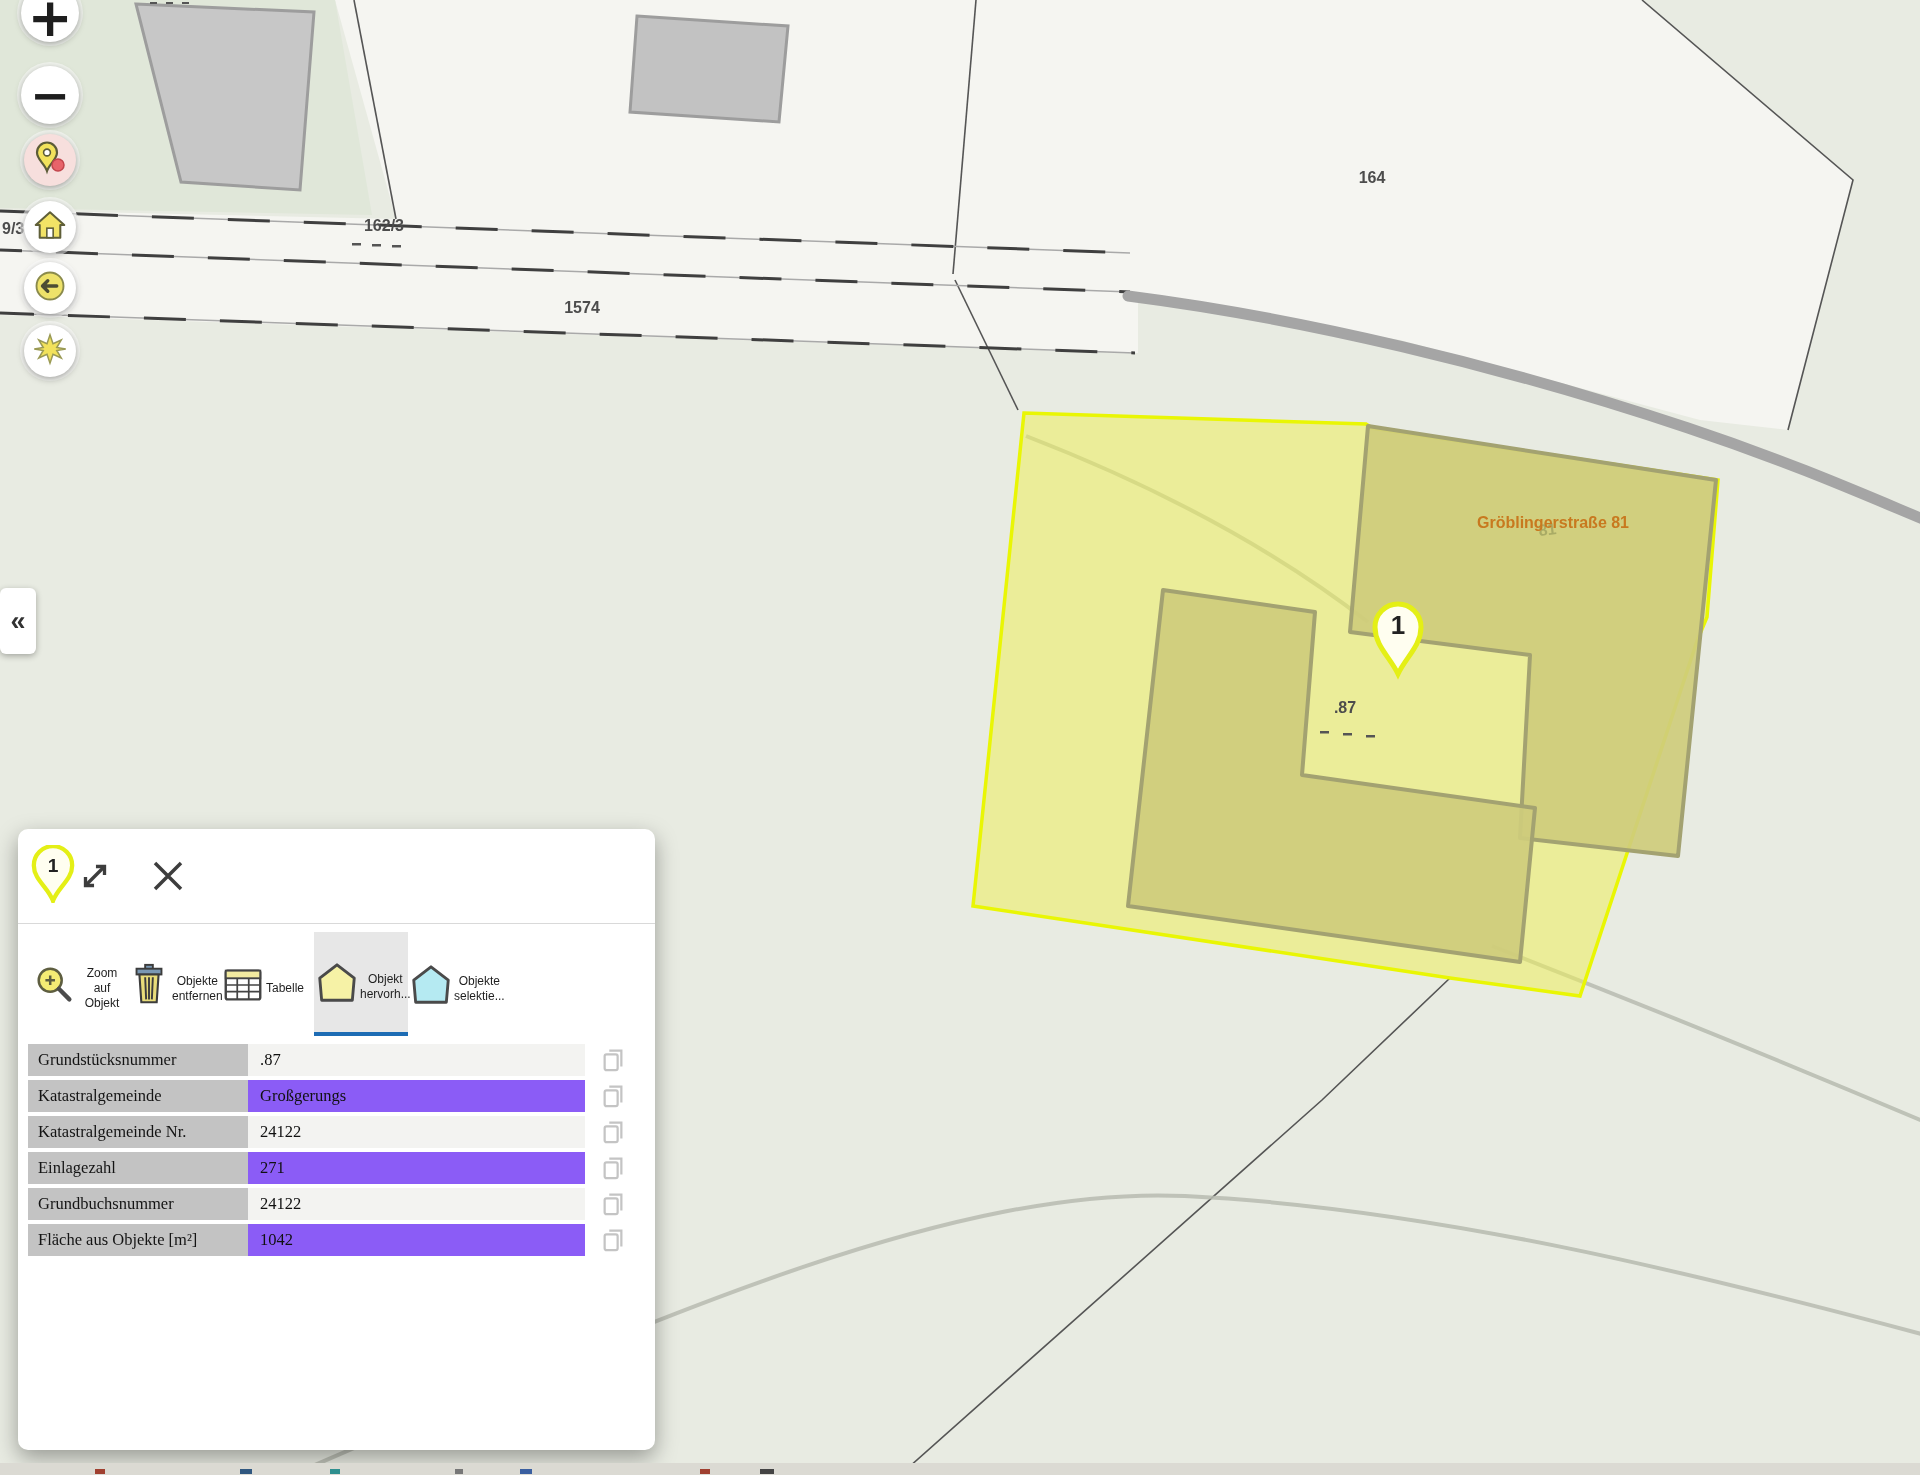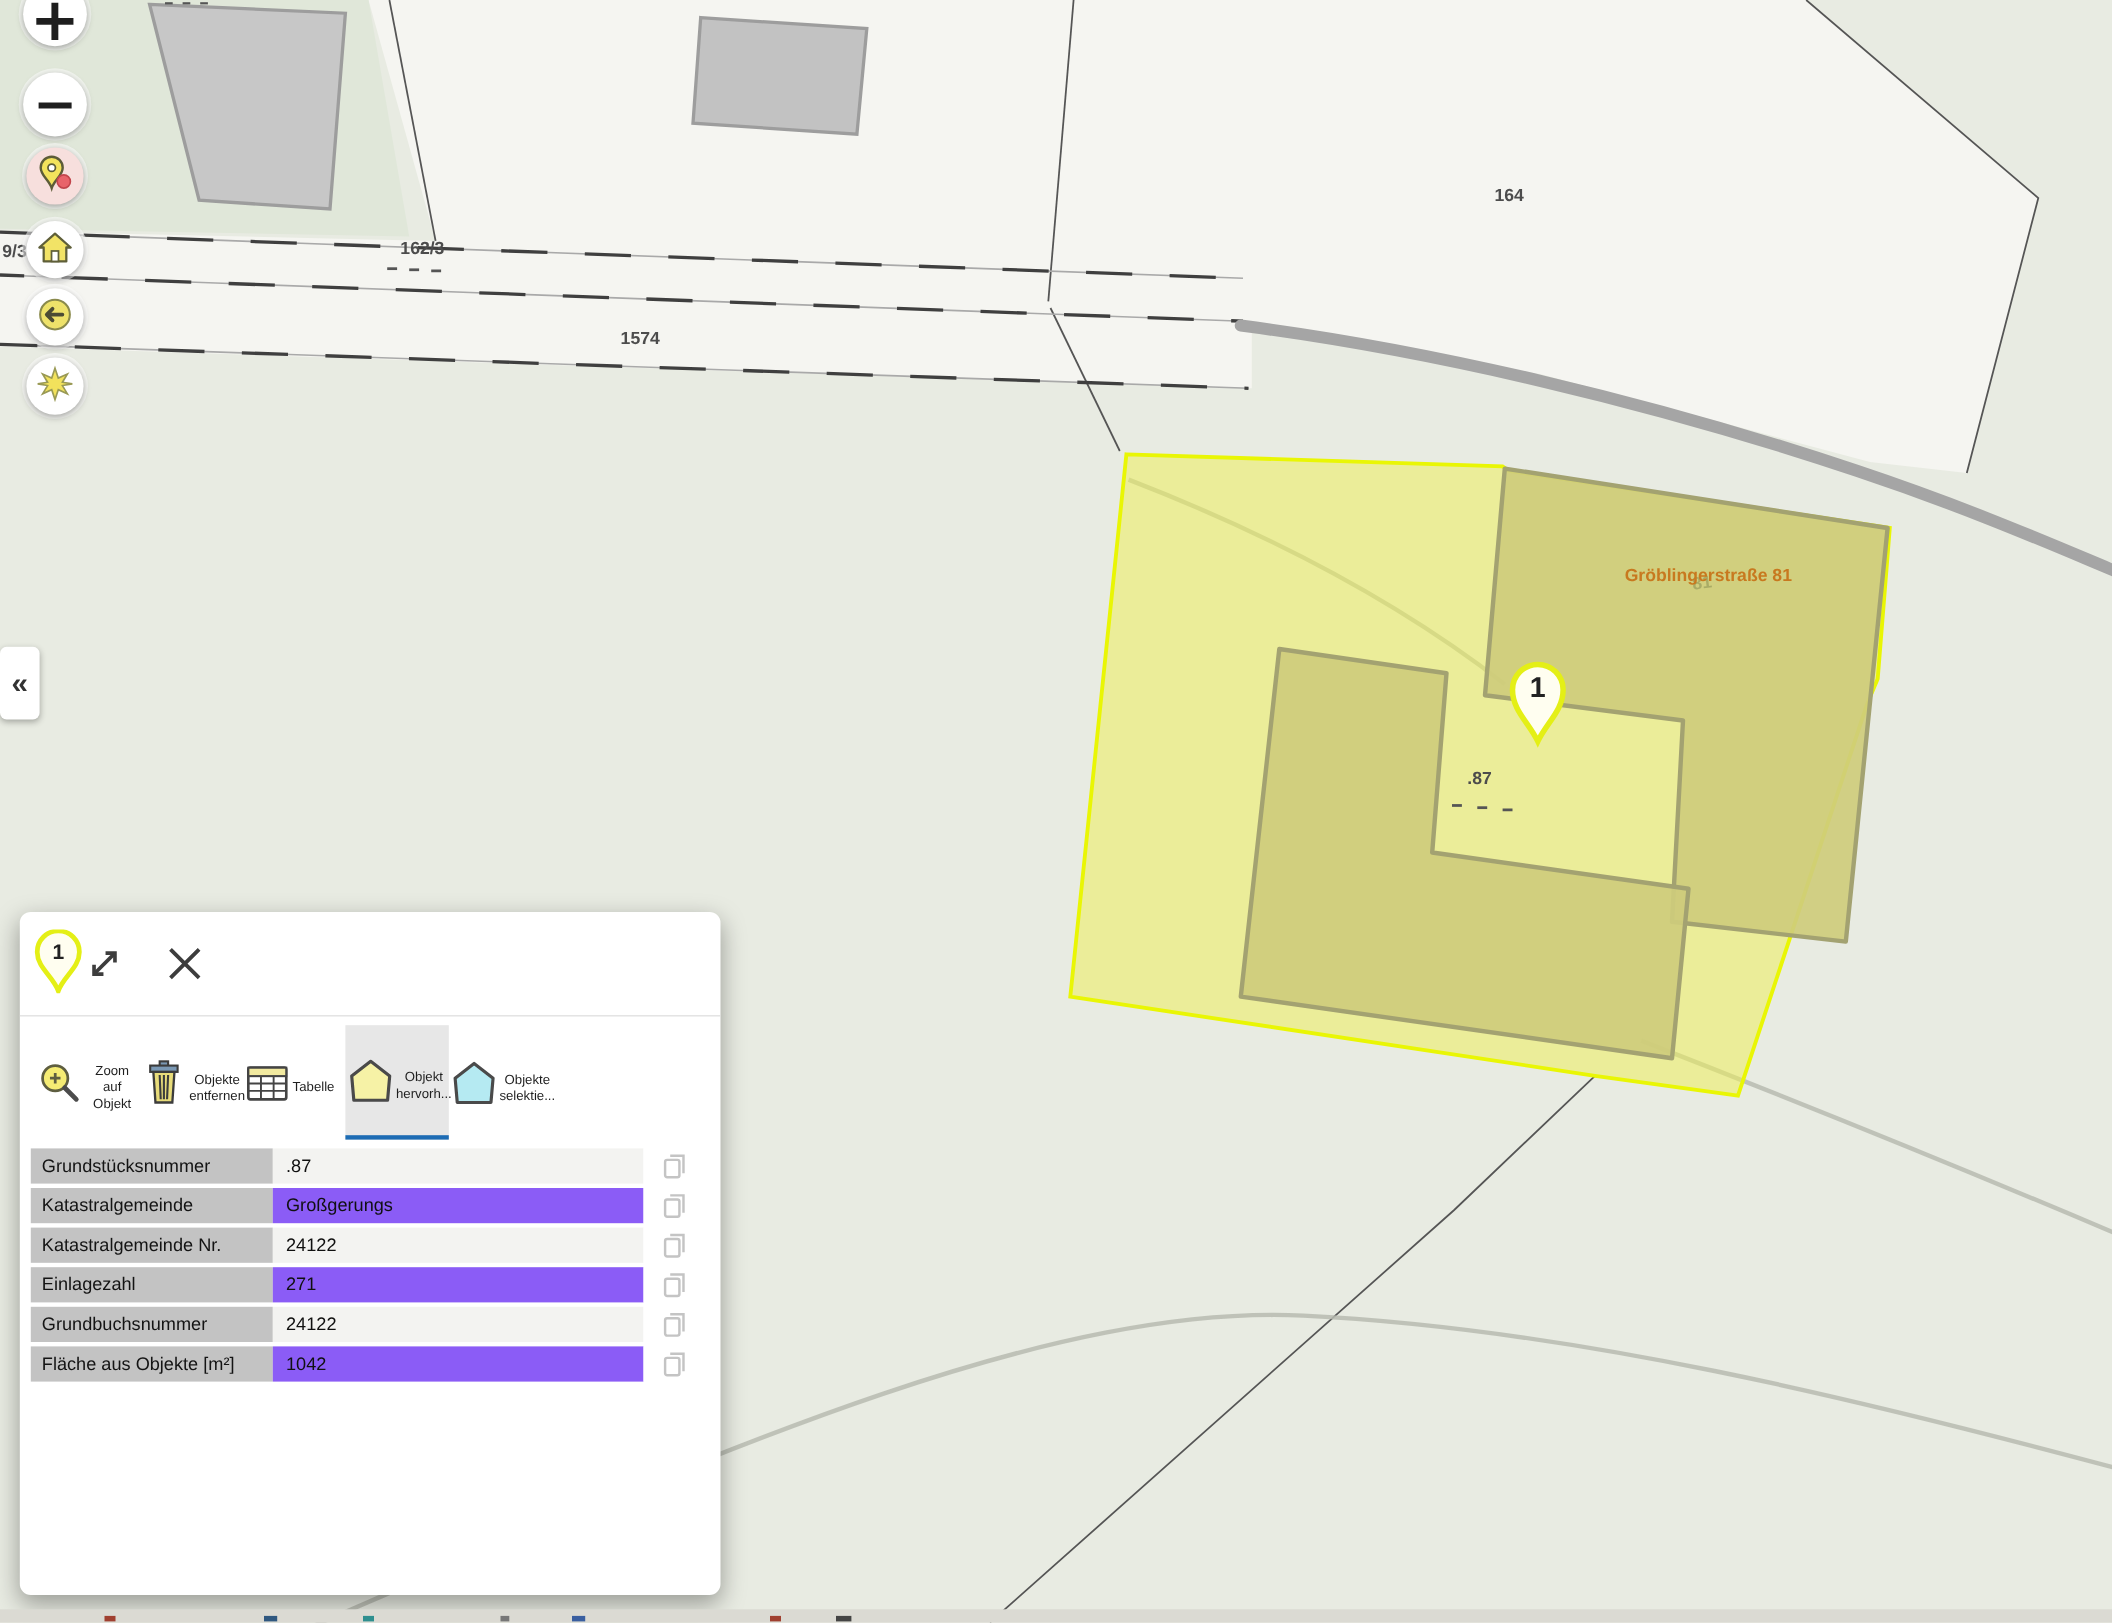--- a/index.html
+++ b/index.html
@@ -41,21 +41,21 @@
   .panel-title{font-size:27px;color:#2b2b2b;margin-left:16px;flex:1;}
   .hdr-icon{cursor:pointer;display:flex;align-items:center;justify-content:center;}
   .toolbar{display:flex;align-items:stretch;padding:8px 8px 0 14px;height:112px;box-sizing:border-box;}
   .tool-btn{
     width:94px;display:flex;align-items:center;
     padding-top:6px;cursor:pointer;box-sizing:border-box;
   }
   .tool-btn .lbl{font-size:12px;color:#1f1f1f;line-height:1.25;text-align:center;margin-top:3px;}
   .tool-btn.selected{background:#e7e7e7;border-bottom:4px solid #1d6cb4;}
   .attr-table{margin:8px 14px 0 10px;}
-  .attr-row{display:flex;height:32px;margin-bottom:4px;}
+  .attr-row{display:flex;height:32px;margin-bottom:4px;font-family:Liberation Serif, serif;}
   .attr-label{
     width:220px;background:#c3c3c3;display:flex;align-items:center;
     padding-left:10px;font-size:16.5px;color:#141414;box-sizing:border-box;
   }
   .attr-value{
     flex:1;display:flex;align-items:center;padding-left:12px;
     font-size:16.5px;color:#101010;
   }
   .attr-row.odd .attr-value{background:#f3f3f1;}
   .attr-row.even .attr-value{background:#8b5cf6;}

